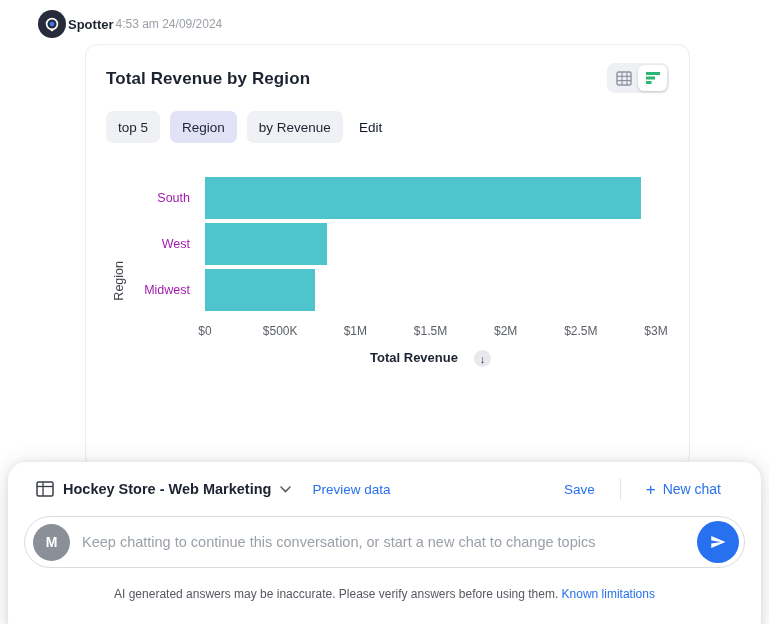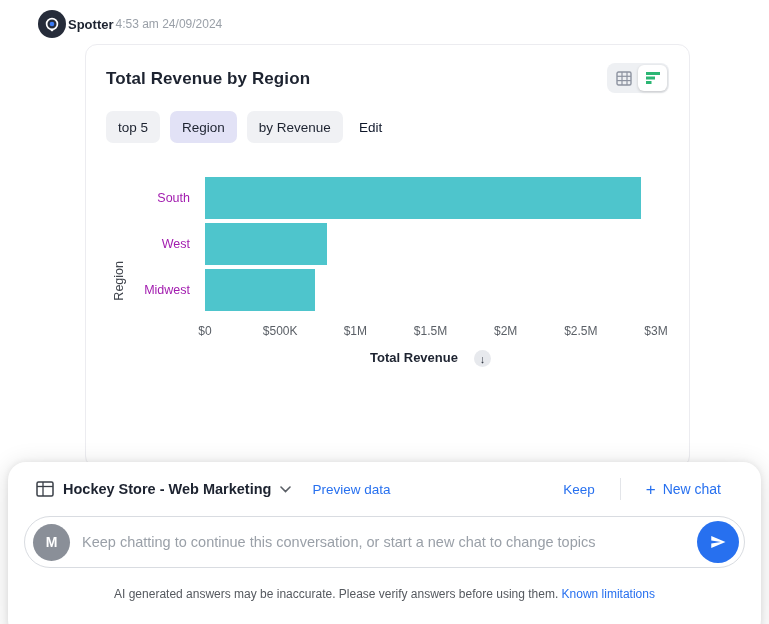--- a/index.html
+++ b/index.html
@@ -165,21 +165,21 @@
       <line x1="7" y1="1" x2="7" y2="15" stroke="#3a3f47" stroke-width="1.3"></line>
     </svg>
     <span class="ws-name">Hockey Store - Web Marketing</span>
     <span class="chevron">
       <svg width="11" height="7" viewBox="0 0 11 7">
           <path d="M1 1 L5.5 5.5 L10 1" fill="none" stroke="#5a5f66" stroke-width="1.6" stroke-linecap="round"></path>
         </svg>
     </span>
     <span class="link preview-link">Preview data</span>
     <span class="spacer"></span>
-    <span class="link">Keep</span>
+    <span class="link">Save</span>
     <span class="vdiv"></span>
     <span class="newchat">
       <span class="plus">+</span>
       <span>New chat</span>
     </span>
   </div>
 
   <div class="input-pill">
     <div class="avatar-m">M</div>
     <input class="chat-input" type="text" placeholder="Keep chatting to continue this conversation, or start a new chat to change topics" style="">

